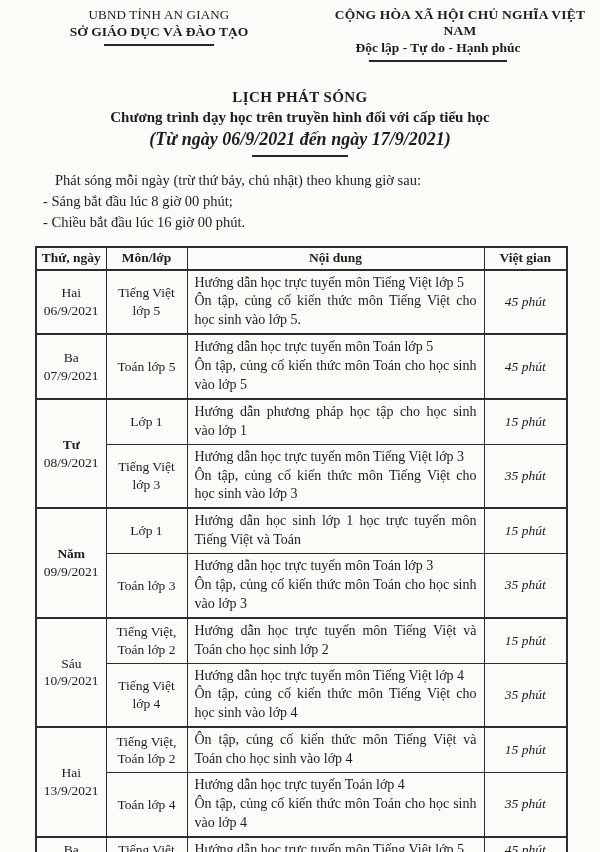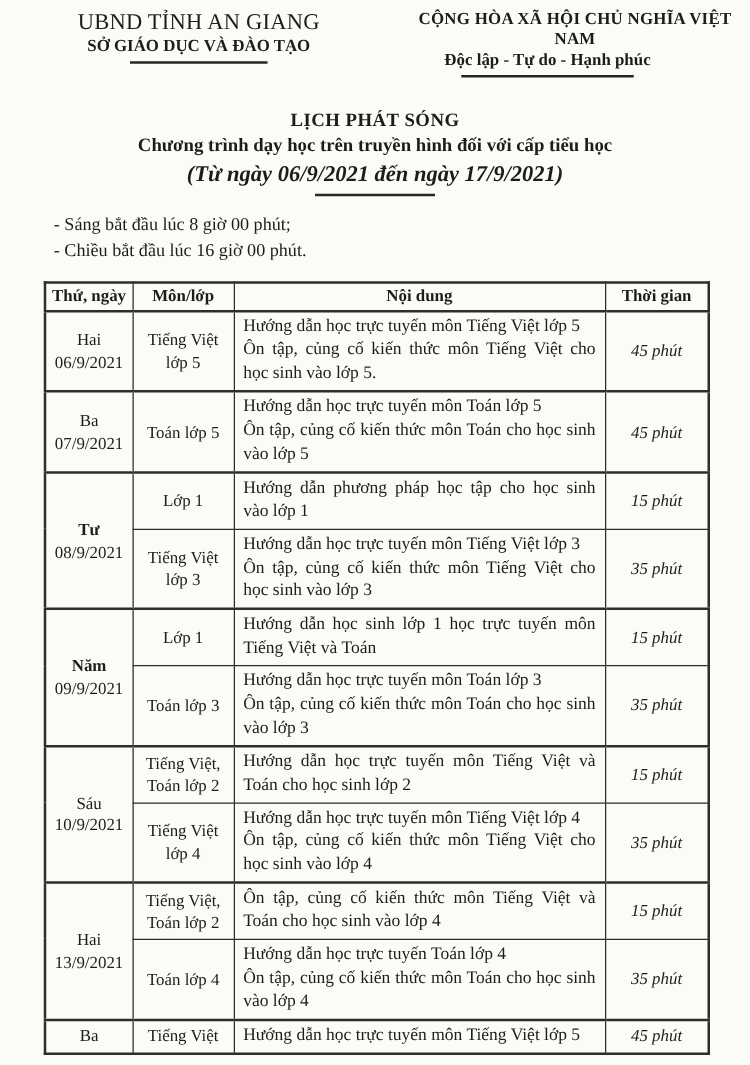--- a/index.html
+++ b/index.html
@@ -10,21 +10,21 @@
     font-family: "Liberation Serif", "DejaVu Serif", serif;
     color: #1c1c1c;
     -webkit-font-smoothing: antialiased;
   }
   .page { position: relative; width: 600px; height: 852px; padding-top: 7px; box-sizing: border-box; }
 
   
   .letterhead { display: flex; align-items: flex-start; }
   .lh-left  { width: 262px; margin-left: 28px; text-align: center; }
   .lh-right { width: 296px; text-align: center; }
-  .lh-line1 { font-size: 18px; letter-spacing: .2px; }
+  .lh-line1 { font-size: 13px; letter-spacing: .2px; }
   .lh-left .lh-line1 { font-weight: normal; }
   .lh-right .lh-line1 { font-weight: bold; font-size: 13.5px; margin-left: 44px; }
   .lh-line2 { font-size: 13.5px; font-weight: bold; margin-top: 1px; font-family: Liberation Serif, serif; }
   .lh-rule { height: 1.6px; background: #27272            7; background: #272727; margin: 4px auto 0; }
   .lh-rule.left  { width: 110px; }
   .lh-rule.right { width: 138px; }
 
   
   .title-block { text-align: center; margin-top: 27px; }
   .doc-title    { font-size: 15px; font-weight: bold; letter-spacing: .4px; }
@@ -78,37 +78,38 @@
   </div>
 
   <div class="title-block">
     <div class="doc-title">LỊCH PHÁT SÓNG</div>
     <div class="doc-subtitle">Chương trình dạy học trên truyền hình đối với cấp tiểu học</div>
     <div class="doc-dates">(Từ ngày 06/9/2021 đến ngày 17/9/2021)</div>
     <div class="title-rule"></div>
   </div>
 
   <div class="intro">
+    <div class="intro-first">Phát sóng mỗi ngày (trừ thứ bảy, chủ nhật) theo khung giờ sau:</div>
     <div>- Sáng bắt đầu lúc 8 giờ 00 phút;</div>
     <div>- Chiều bắt đầu lúc 16 giờ 00 phút.</div>
   </div>
 
   <table class="schedule">
     <colgroup>
       <col style="width:70px">
       <col style="width:81px">
       <col style="width:297px">
       <col style="width:83px">
     </colgroup>
     <thead>
       <tr>
         <th>Thứ, ngày</th>
         <th>Môn/lớp</th>
         <th>Nội dung</th>
-        <th>Thời gian</th>
+        <th>Việt gian</th>
       </tr>
     </thead>
     <tbody>
         <tr>
           <td rowspan="1" class="day-cell gt">
             <div class="day-name">Hai</div>
             <div class="day-date">06/9/2021</div>
           </td>
           <td class="subject-cell gt">Tiếng Việt lớp 5</td>
           <td class="content-cell gt">

